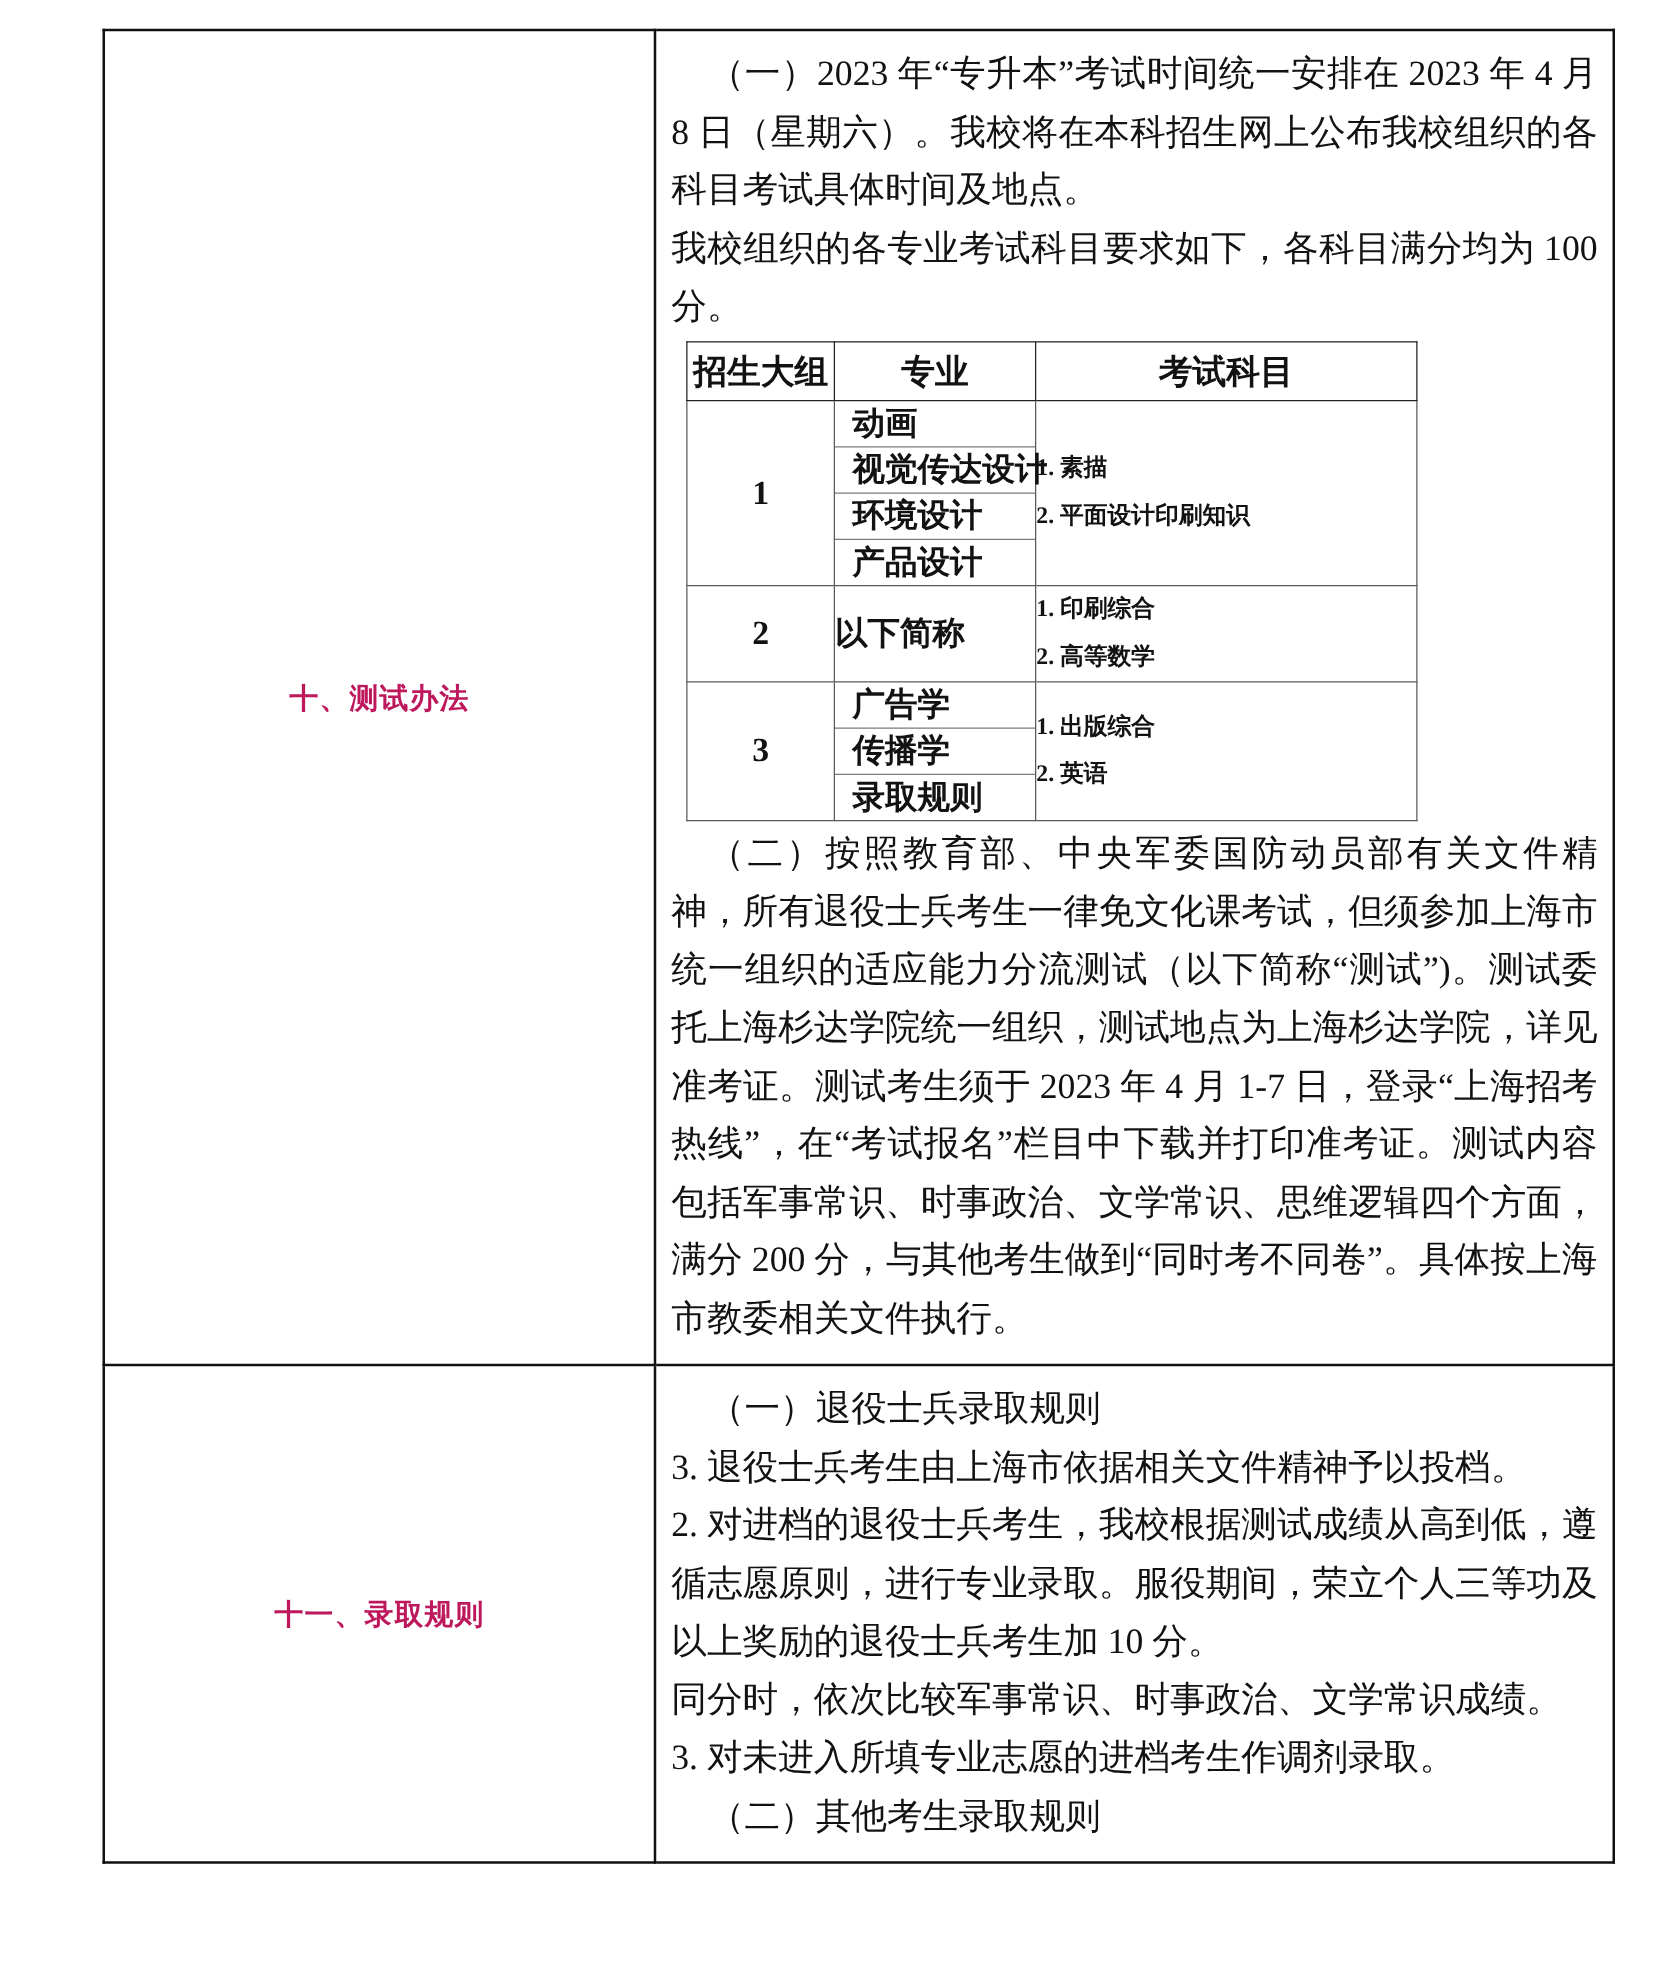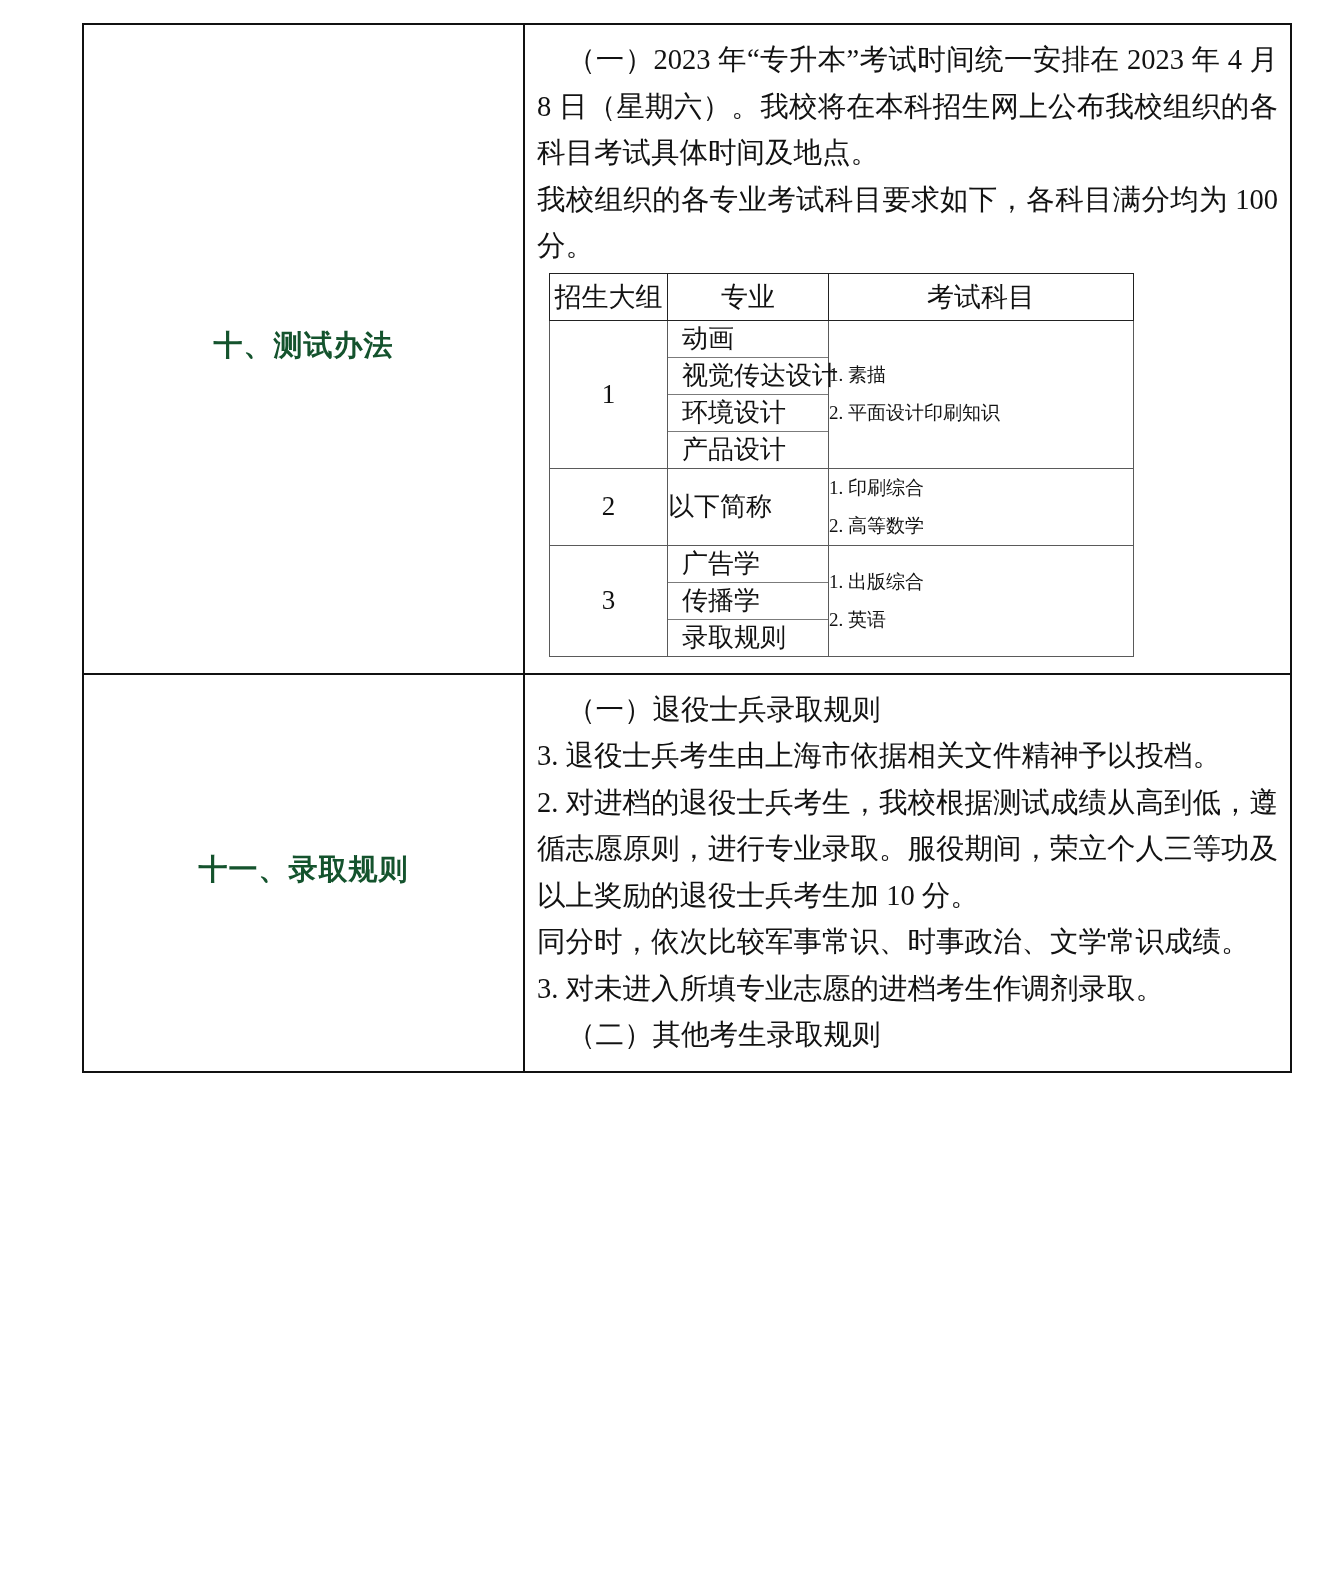--- a/index.html
+++ b/index.html
@@ -46,25 +46,25 @@
     text-align: center;
     vertical-align: middle !important;
   }
   .col-body {
     width: 741px;
   }
 
   
   .section-label {
     font-weight: bold;
-    font-size: 29px;
+    font-size: 23px;
     letter-spacing: 1px;
     line-height: 1.4;
-    font-family: Liberation Mono, monospace;
-    color: #14532d;
+    font-family: Liberation Sans, sans-serif;
+    color: #be185d;
   }
 
   
   .body-cell {
     padding: 10px 12px 10px 14px;
   }
   .para {
     font-size: 28.5px;
     line-height: 46.5px;
     text-align: justify;
@@ -85,21 +85,21 @@
   .inner-table {
     border-collapse: collapse;
     table-layout: fixed;
     width: 581px;              
     font-size: 26px;
     color: #121212;
   }
   .inner-table td, .inner-table th {
     border: 1.6px solid #5a5a5a;
     padding: 0;
-    font-weight: normal;
+    font-weight: bold;
   }
   .inner-table .outer-edge {
     border-color: #222222;
   }
   .ic-group  { width: 117px; text-align: center; }
   .ic-major  { width: 160px; }
   .ic-subject{ width: 304px; }
 
   .inner-head td {
     height: 46px;
@@ -235,20 +235,21 @@
                   </td>
                   <td class="ic-subject subject-cell">
                     <div>1. 出版综合</div>
                     <div>2. 英语</div>
                   </td>
                 </tr>
               </tbody>
             </table>
           </div>
 
+          <p class="para indent">（二）按照教育部、中央军委国防动员部有关文件精神，所有退役士兵考生一律免文化课考试，但须参加上海市统一组织的适应能力分流测试（以下简称“测试”)。测试委托上海杉达学院统一组织，测试地点为上海杉达学院，详见准考证。测试考生须于 2023 年 4 月 1-7 日，登录“上海招考热线”，在“考试报名”栏目中下载并打印准考证。测试内容包括军事常识、时事政治、文学常识、思维逻辑四个方面，满分 200 分，与其他考生做到“同时考不同卷”。具体按上海市教委相关文件执行。</p>
         </td>
       </tr>
 
       <tr>
         <td class="col-label">
           <div class="section-label">十一、录取规则</div>
         </td>
         <td class="col-body body-cell">
           <p class="para indent">（一）退役士兵录取规则</p>
           <p class="para">3. 退役士兵考生由上海市依据相关文件精神予以投档。</p>

